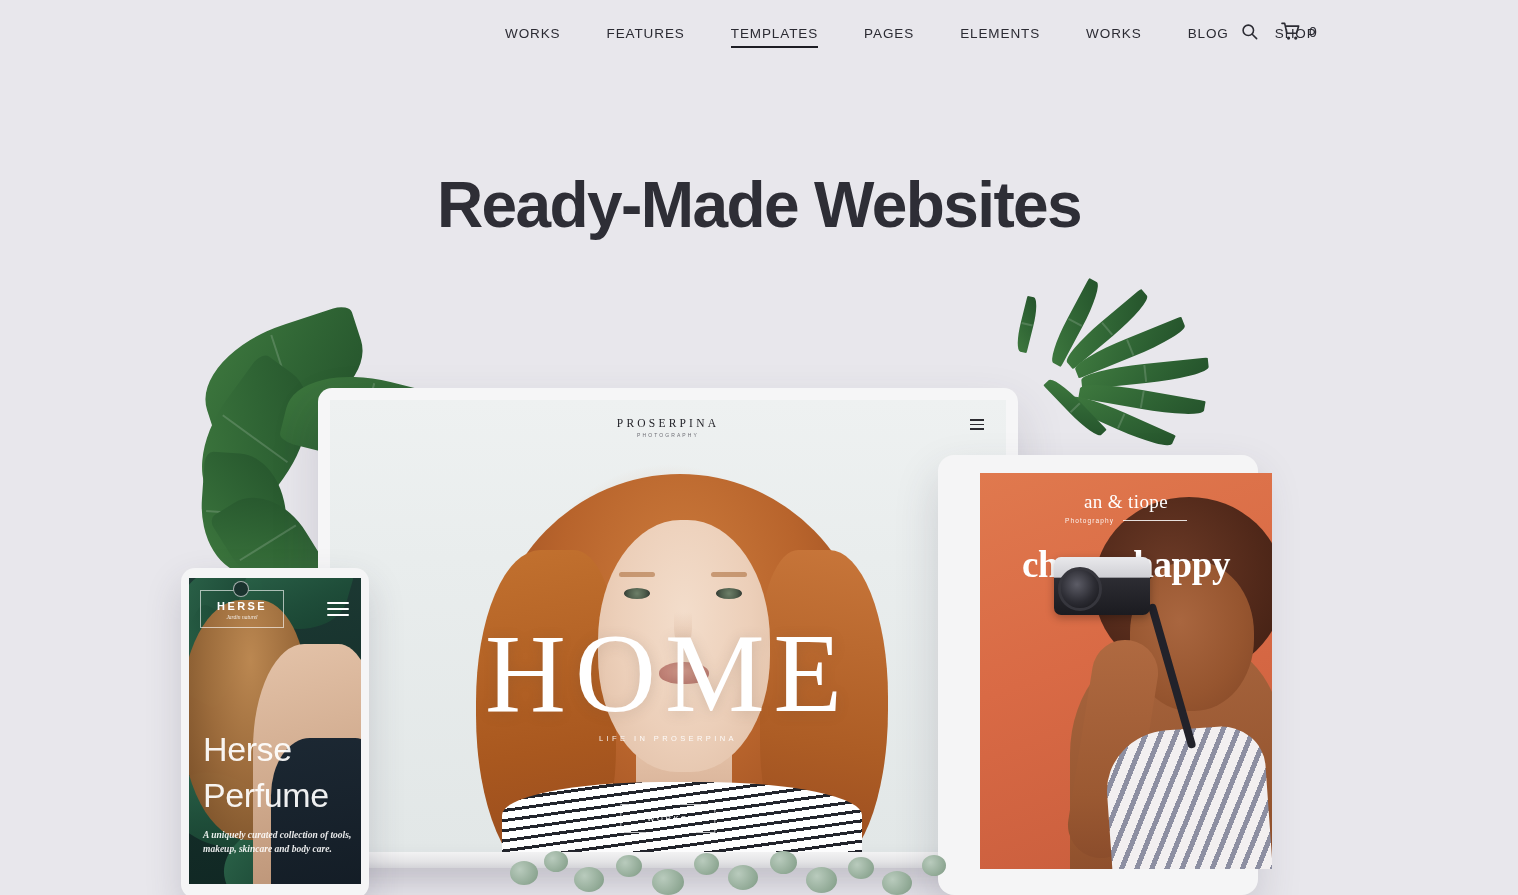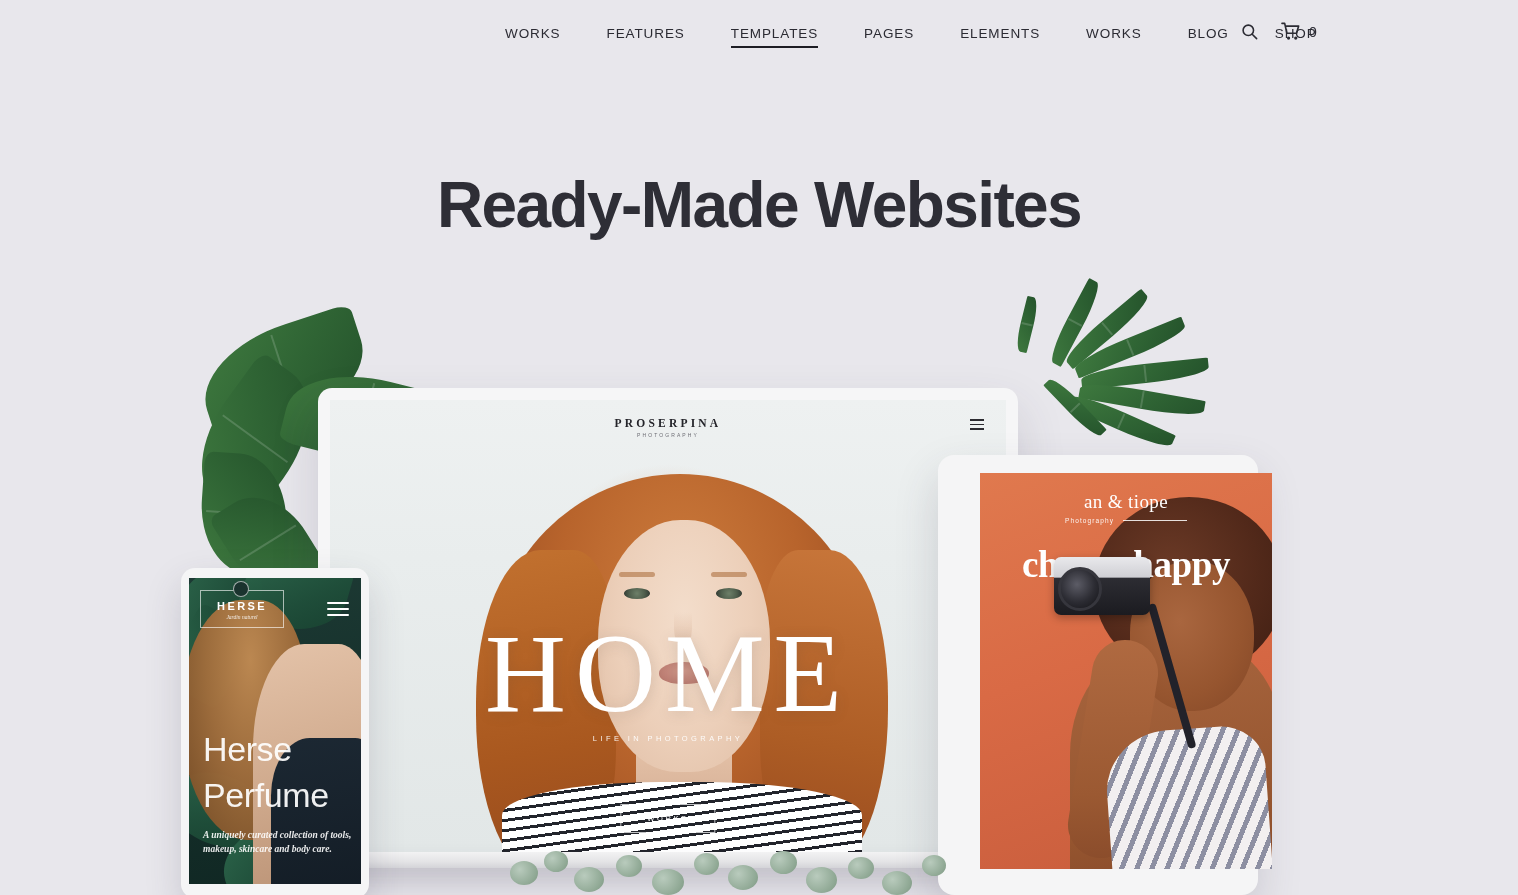--- a/index.html
+++ b/index.html
@@ -208,21 +208,21 @@
     align-items: center;
     justify-content: center;
     z-index: 8;
   }
   #lp-logo { text-align: center; }
   #lp-logo-name {
     font-family: "Liberation Serif", serif;
     font-size: 11.5px;
     letter-spacing: 3.2px;
     color: #24242a;
-    font-weight: 700;
+    font-weight: 400;
   }
   #lp-logo-sub {
     font-size: 5px;
     letter-spacing: 2.1px;
     color: #6d6d74;
     margin-top: 3px;
   }
   #lp-burger {
     position: absolute;
     right: 22px;
@@ -699,21 +699,21 @@
               <div id="lp-logo-sub">PHOTOGRAPHY</div>
             </div>
             <div id="lp-burger">
               <i></i>
                 <i></i>
                 <i></i>
             </div>
           </div>
 
           <div id="lp-love">HOME</div>
-          <div id="lp-love-sub">LIFE IN PHOTOGRAPHY</div>
+          <div id="lp-love-sub">LIFE IN PROSERPINA</div>
           <div id="lp-album">WORKS</div>
         </div>
       </div>
       <div id="laptop-base"></div>
     </div>
 
     <div id="euc">
       <div class="euc-leaf" style="left:40px;  top:16px; width:28px; height:24px;"></div>
       <div class="euc-leaf" style="left:74px;  top:6px;  width:24px; height:21px;"></div>
       <div class="euc-leaf" style="left:104px; top:22px; width:30px; height:25px;"></div>

